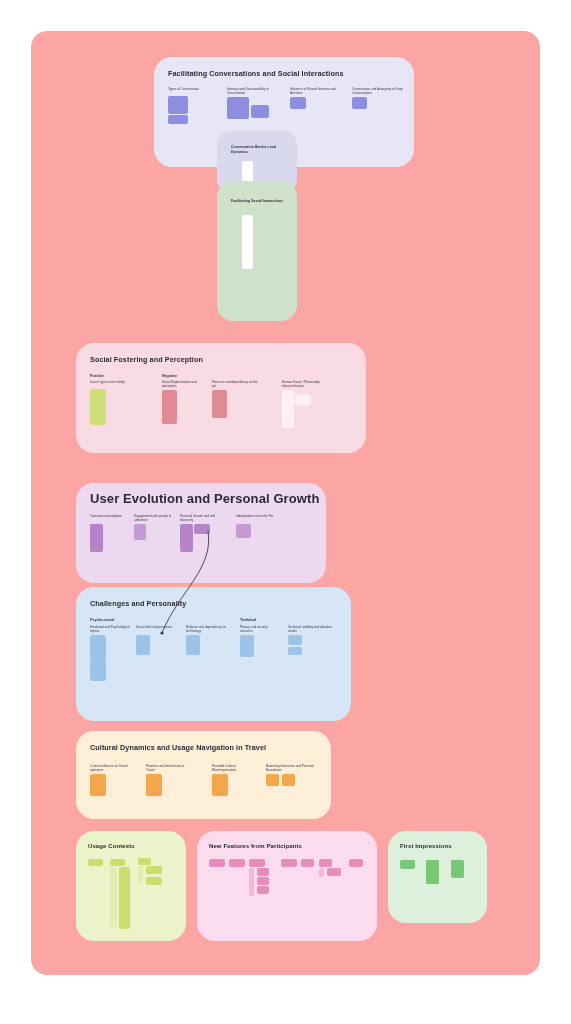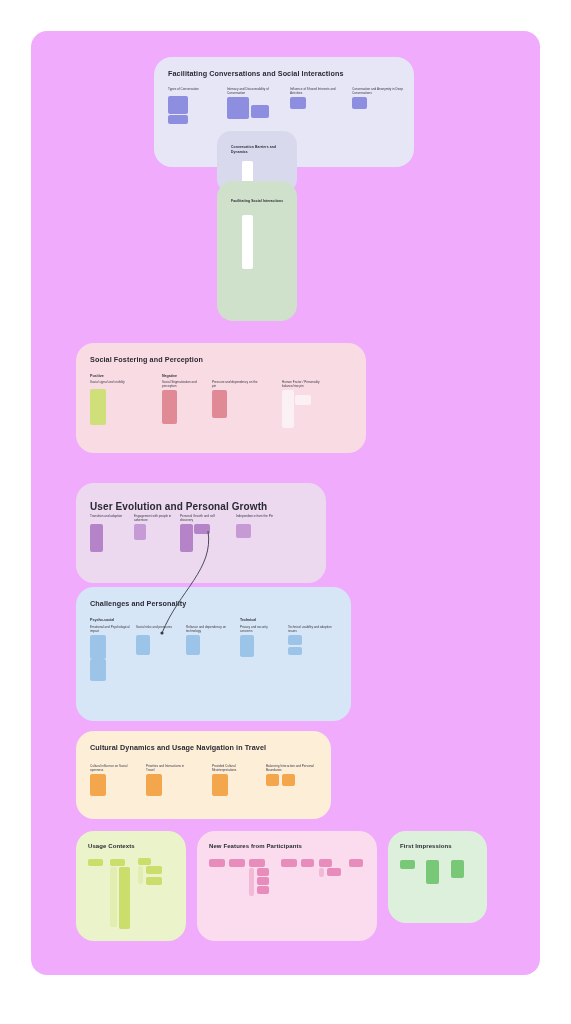--- a/index.html
+++ b/index.html
@@ -1,19 +1,19 @@
 <!DOCTYPE html>
 <html><head>
 <meta charset="utf-8">
 <style>
   html,body{margin:0;padding:0;background:#ffffff;}
   body{width:571px;height:1024px;font-family:"Liberation Sans",sans-serif;-webkit-font-smoothing:antialiased;}
 
   #board{position:absolute;left:31px;top:31px;width:509px;height:944px;
-         background:#f0abfc;border-radius:16px;}
+         background:#fca5a5;border-radius:16px;}
 
   .group{position:absolute;border-radius:18px;}
   .g-title{position:absolute;font-weight:bold;color:#2a2a33;letter-spacing:.1px;white-space:nowrap;}
   .sublabel{position:absolute;font-weight:bold;color:#33333c;white-space:nowrap;}
   .itemlabel{position:absolute;color:#3a3a44;line-height:1.25;}
   .bar{position:absolute;border-radius:2px;}
   .chip{position:absolute;border-radius:2px;}
   .connector{position:absolute;left:0;top:0;overflow:visible;pointer-events:none;}
 
   
@@ -86,21 +86,21 @@
 
     <div class="itemlabel" style="left:136px;top:38px;width:46px;font-size:3.1px;">Pressure and dependency on the pin</div>
     <div class="bar" style="left:136px;top:47px;width:15px;height:28px;background:#e08a96;"></div>
 
     <div class="itemlabel" style="left:206px;top:38px;width:54px;font-size:3.1px;">Human Factor / Personality balance/rise pin</div>
     <div class="bar" style="left:206px;top:47px;width:12px;height:38px;background:#fbf1f4;"></div>
     <div class="bar" style="left:219px;top:52px;width:16px;height:10px;background:#fbf1f4;"></div>
   </div>
 
   <div class="group" id="grp-evolution">
-    <div class="g-title" style="left:14px;top:18px;font-size:10px;">User Evolution and Personal Growth</div>
+    <div class="g-title" style="left:14px;top:8px;font-size:13px;">User Evolution and Personal Growth</div>
 
     <div class="itemlabel" style="left:14px;top:32px;width:36px;font-size:3.1px;">Transition and adaption</div>
     <div class="bar" style="left:14px;top:41px;width:13px;height:28px;background:#b583c7;"></div>
 
     <div class="itemlabel" style="left:58px;top:32px;width:38px;font-size:3.1px;">Engagement with people in adventure</div>
     <div class="bar" style="left:58px;top:41px;width:12px;height:16px;background:#c69ad4;"></div>
 
     <div class="itemlabel" style="left:104px;top:32px;width:42px;font-size:3.1px;">Personal Growth and self discovery</div>
     <div class="bar" style="left:104px;top:41px;width:13px;height:28px;background:#b583c7;"></div>
     <div class="bar" style="left:118px;top:41px;width:16px;height:10px;background:#b583c7;"></div>

